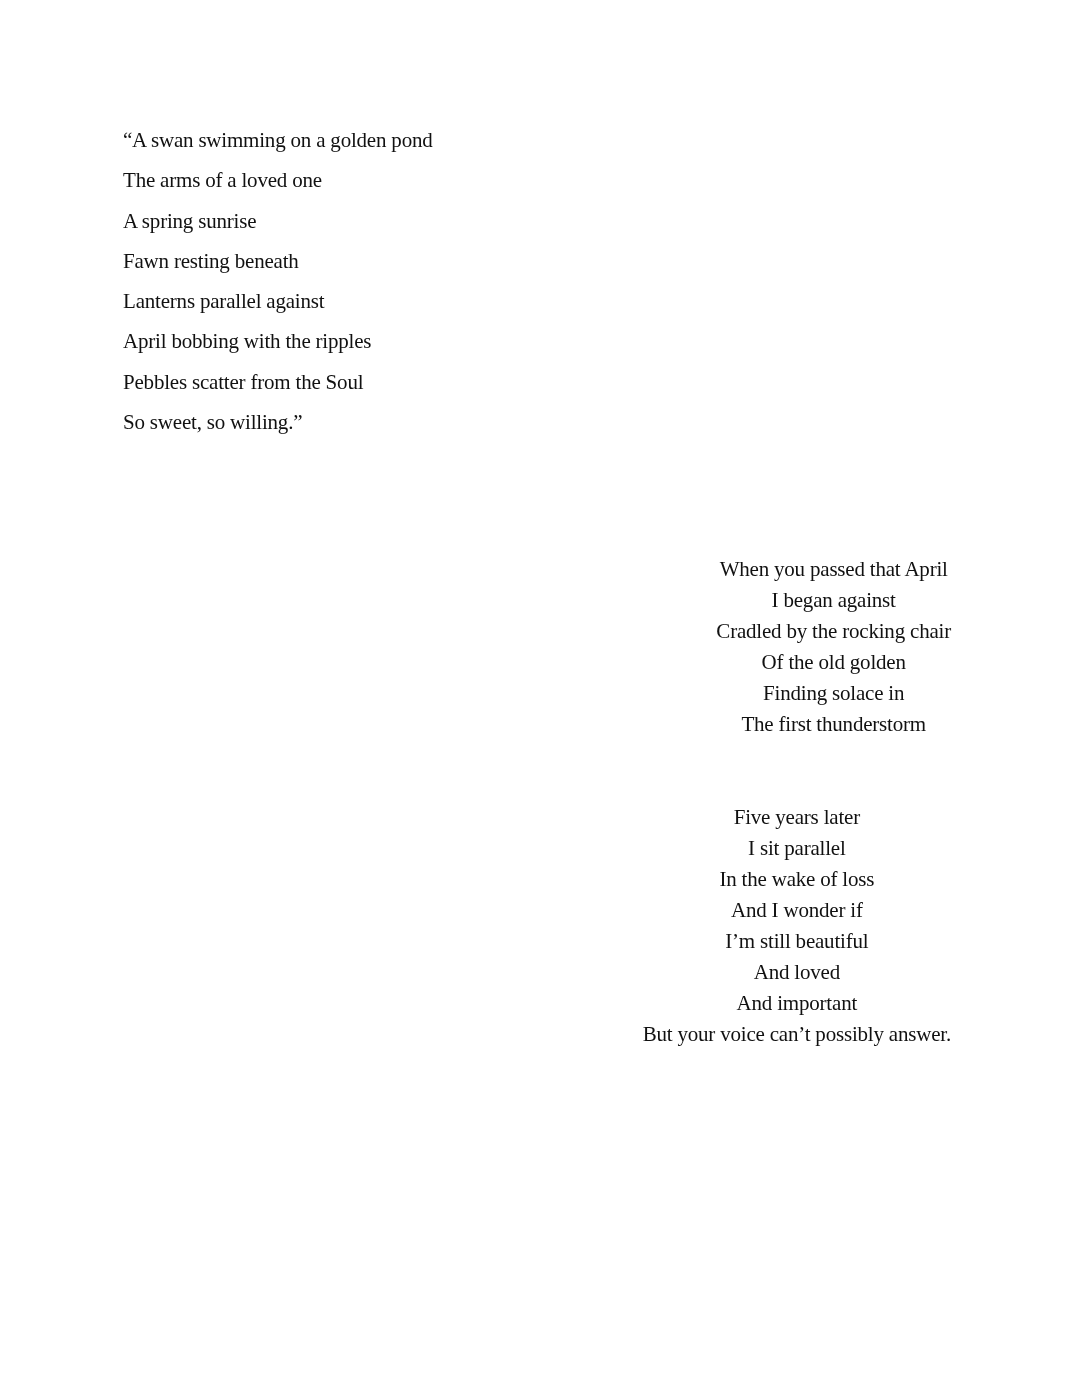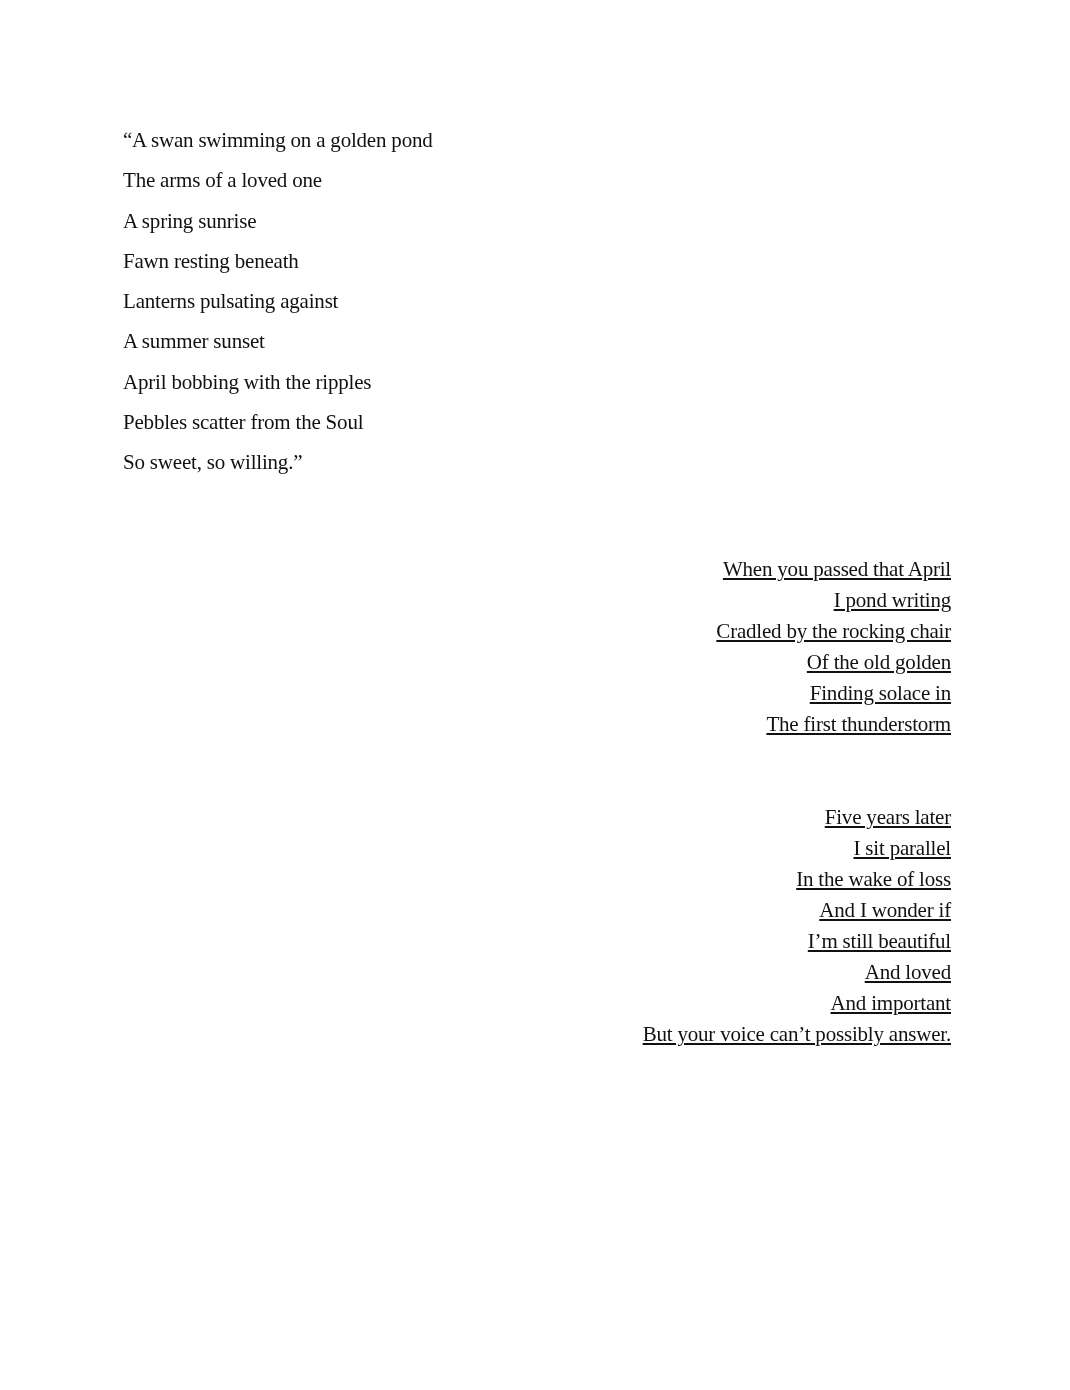--- a/index.html
+++ b/index.html
@@ -36,22 +36,21 @@
       height: 40.3px;
       white-space: nowrap;
       letter-spacing: -0.2px;
     }
     .stanza-right {
       position: absolute;
       right: 119px;
       margin: 0;
       padding: 0;
       list-style: none;
-      text-align: right;
-      text-decoration: underline;
+      text-align: center;
     }
     .stanza-right li {
       font-size: 21px;
       line-height: 31px;
       height: 31px;
       white-space: nowrap;
       letter-spacing: -0.2px;
     }
     .stanza-right.s1 { top: 554px; }
     .stanza-right.s2 { top: 802px; }
@@ -59,30 +58,29 @@
 </head>
 <body>
 
 <div class="page">
 
   <ul class="stanza-left">
     <li>“A swan swimming on a golden pond</li>
     <li>The arms of a loved one</li>
     <li>A spring sunrise</li>
     <li>Fawn resting beneath</li>
-    <li>Lanterns pulsating against</li>
-    <li>A summer sunset</li>
+    <li>Lanterns parallel against</li>
     <li>April bobbing with the ripples</li>
     <li>Pebbles scatter from the Soul</li>
     <li>So sweet, so willing.”</li>
   </ul>
 
   <ul class="stanza-right s1">
     <li>When you passed that April</li>
-    <li>I pond writing</li>
+    <li>I began against</li>
     <li>Cradled by the rocking chair</li>
     <li>Of the old golden</li>
     <li>Finding solace in</li>
     <li>The first thunderstorm</li>
   </ul>
 
   <ul class="stanza-right s2">
     <li>Five years later</li>
     <li>I sit parallel</li>
     <li>In the wake of loss</li>

